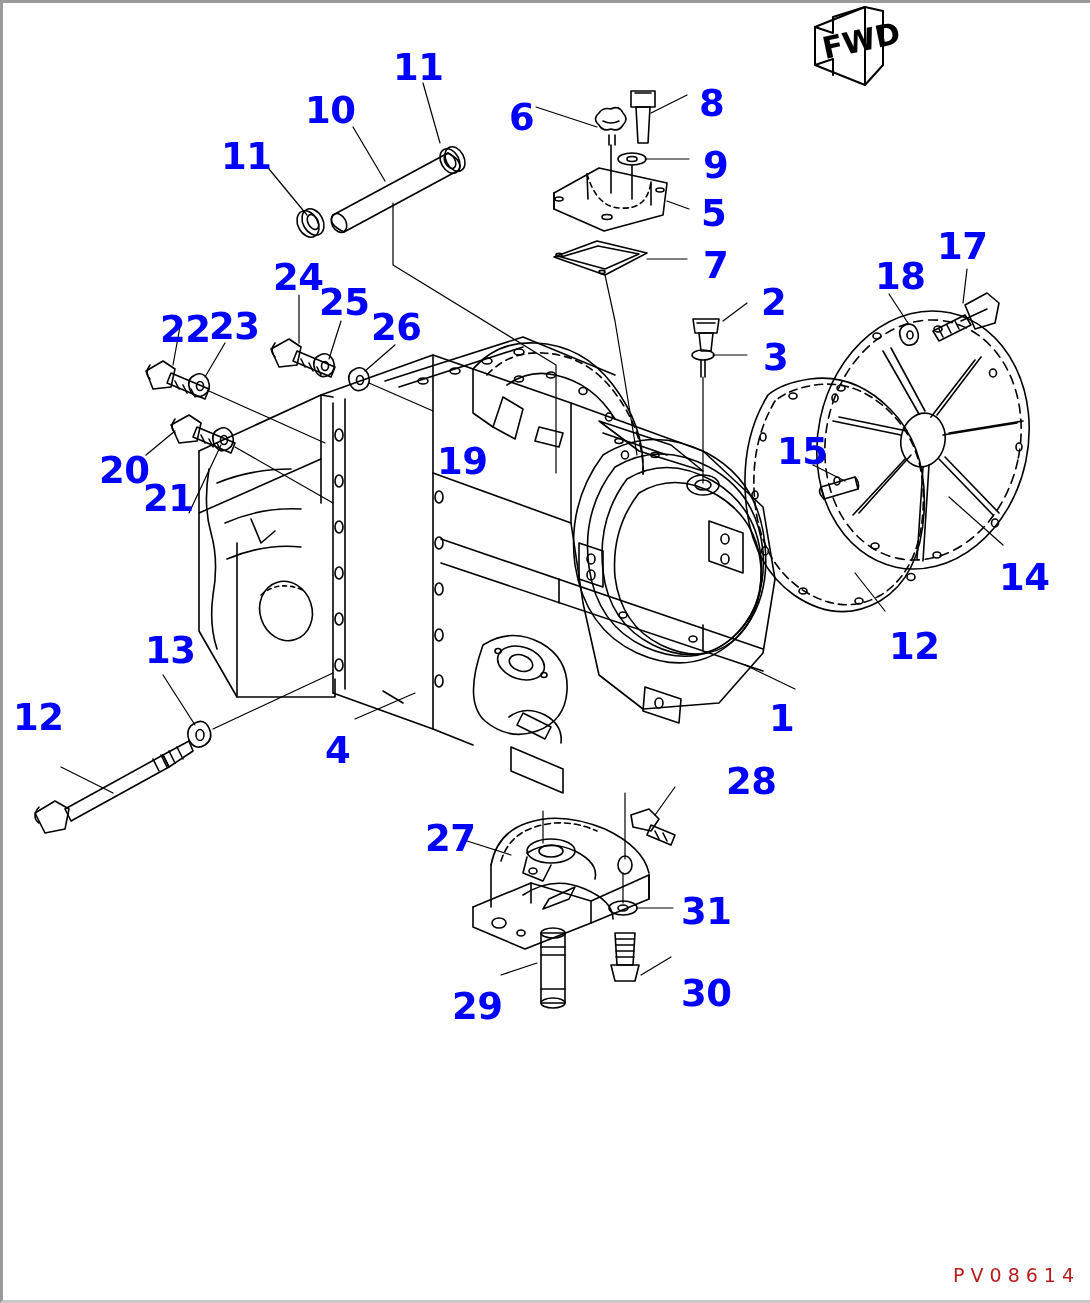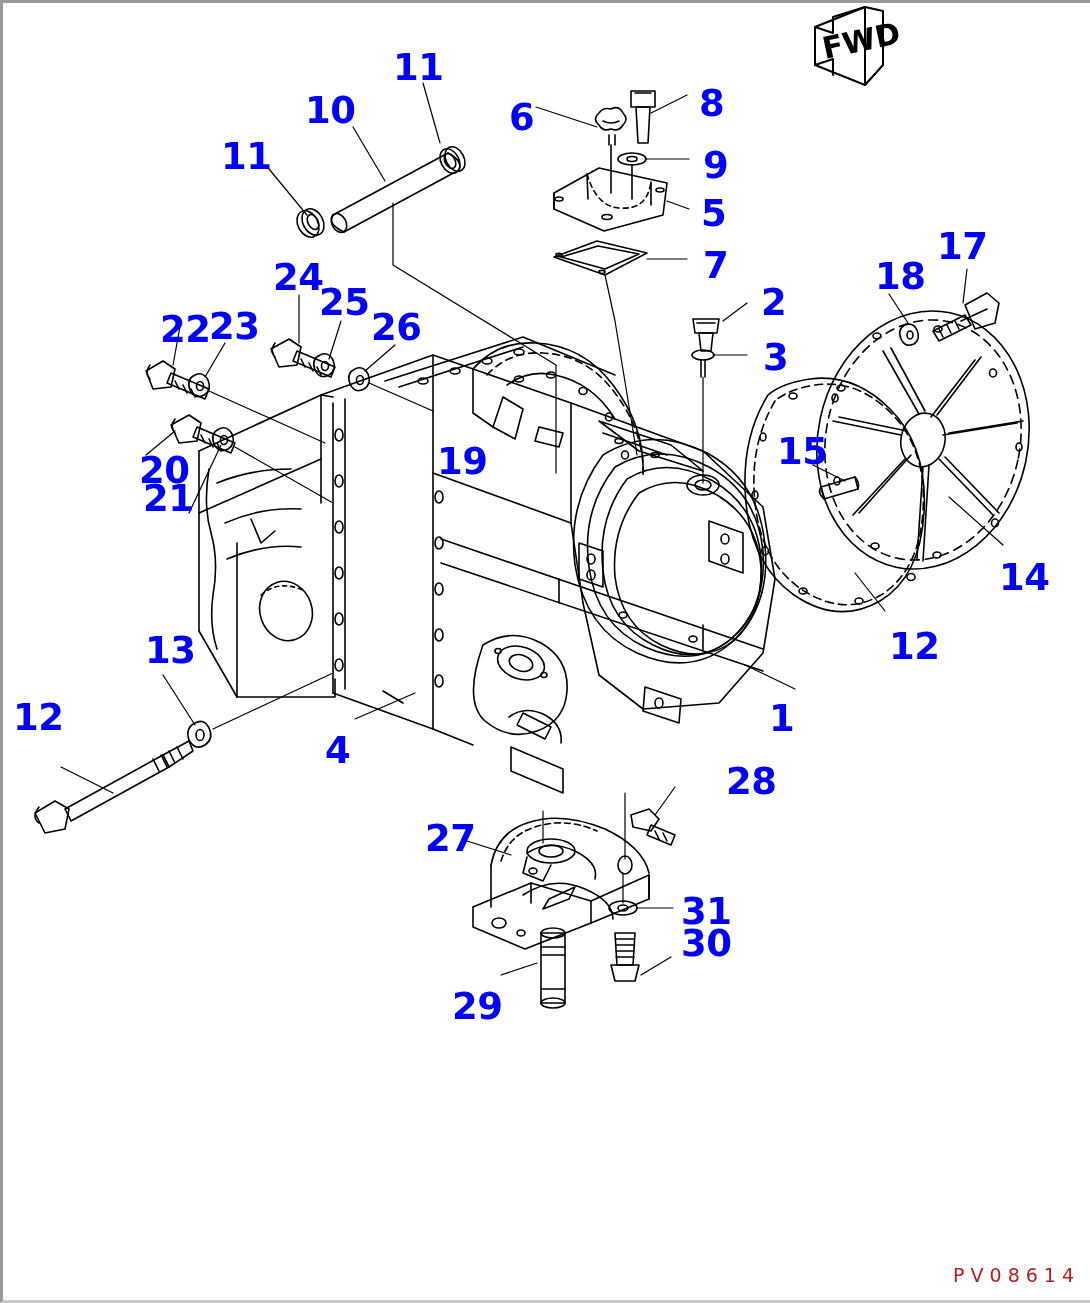--- a/index.html
+++ b/index.html
@@ -436,28 +436,28 @@
   <div class="callout" style="left:390px;top:46px;">11</div>
   <div class="callout" style="left:218px;top:135px;">11</div>
   <div class="callout" style="left:10px;top:696px;">12</div>
   <div class="callout" style="left:142px;top:629px;text-align:right;">13</div>
   <div class="callout" style="left:996px;top:556px;">14</div>
   <div class="callout" style="left:774px;top:430px;">15</div>
   <div class="callout" style="left:886px;top:625px;">12</div>
   <div class="callout" style="left:934px;top:225px;">17</div>
   <div class="callout" style="left:872px;top:255px;">18</div>
   <div class="callout" style="left:434px;top:440px;">19</div>
-  <div class="callout" style="left:96px;top:449px;margin-left:40px;">20</div>
+  <div class="callout" style="left:96px;top:449px;">20</div>
   <div class="callout" style="left:140px;top:477px;">21</div>
   <div class="callout" style="left:157px;top:280px;margin-top:28px;">22</div>
   <div class="callout" style="left:206px;top:305px;">23</div>
   <div class="callout" style="left:270px;top:256px;">24</div>
   <div class="callout" style="left:316px;top:281px;">25</div>
   <div class="callout" style="left:368px;top:306px;">26</div>
   <div class="callout" style="left:422px;top:817px;">27</div>
   <div class="callout" style="left:708px;top:760px;margin-left:15px;">28</div>
   <div class="callout" style="left:449px;top:985px;">29</div>
-  <div class="callout" style="left:678px;top:922px;">30</div>
+  <div class="callout" style="left:678px;top:972px;">30</div>
   <div class="callout" style="left:678px;top:890px;">31</div>
 
   <div class="drawing-no">PV08614</div>
 
 </div>
 
 </body></html>

